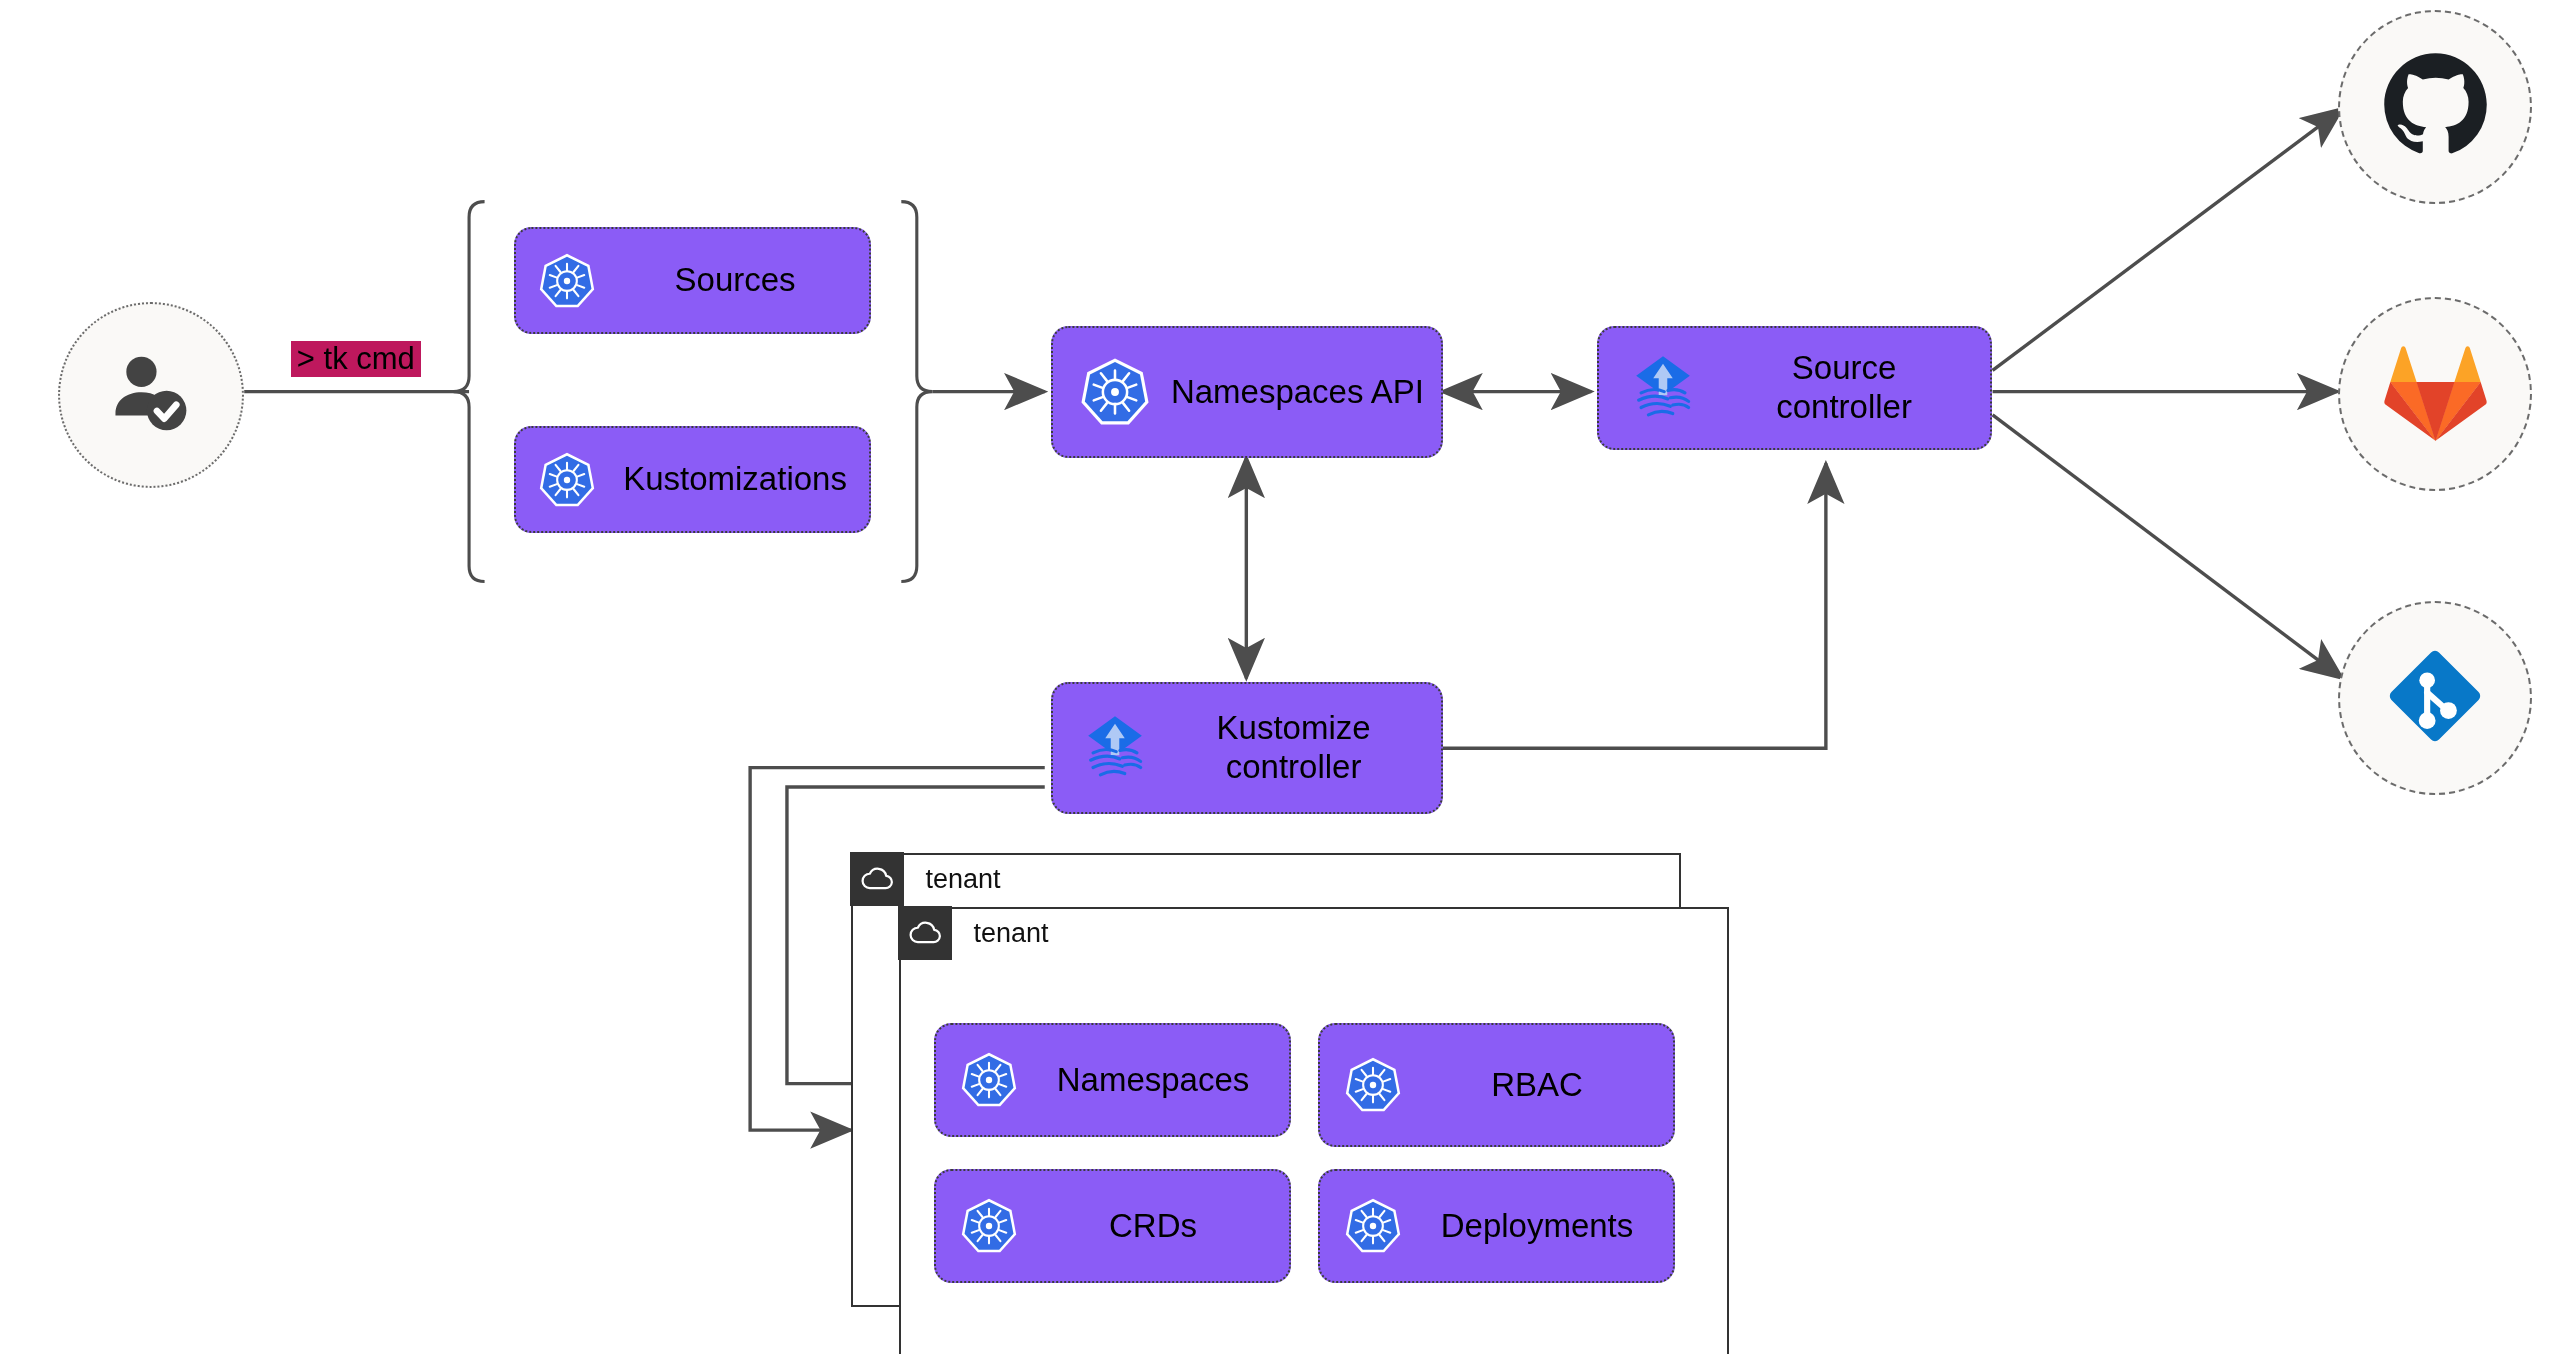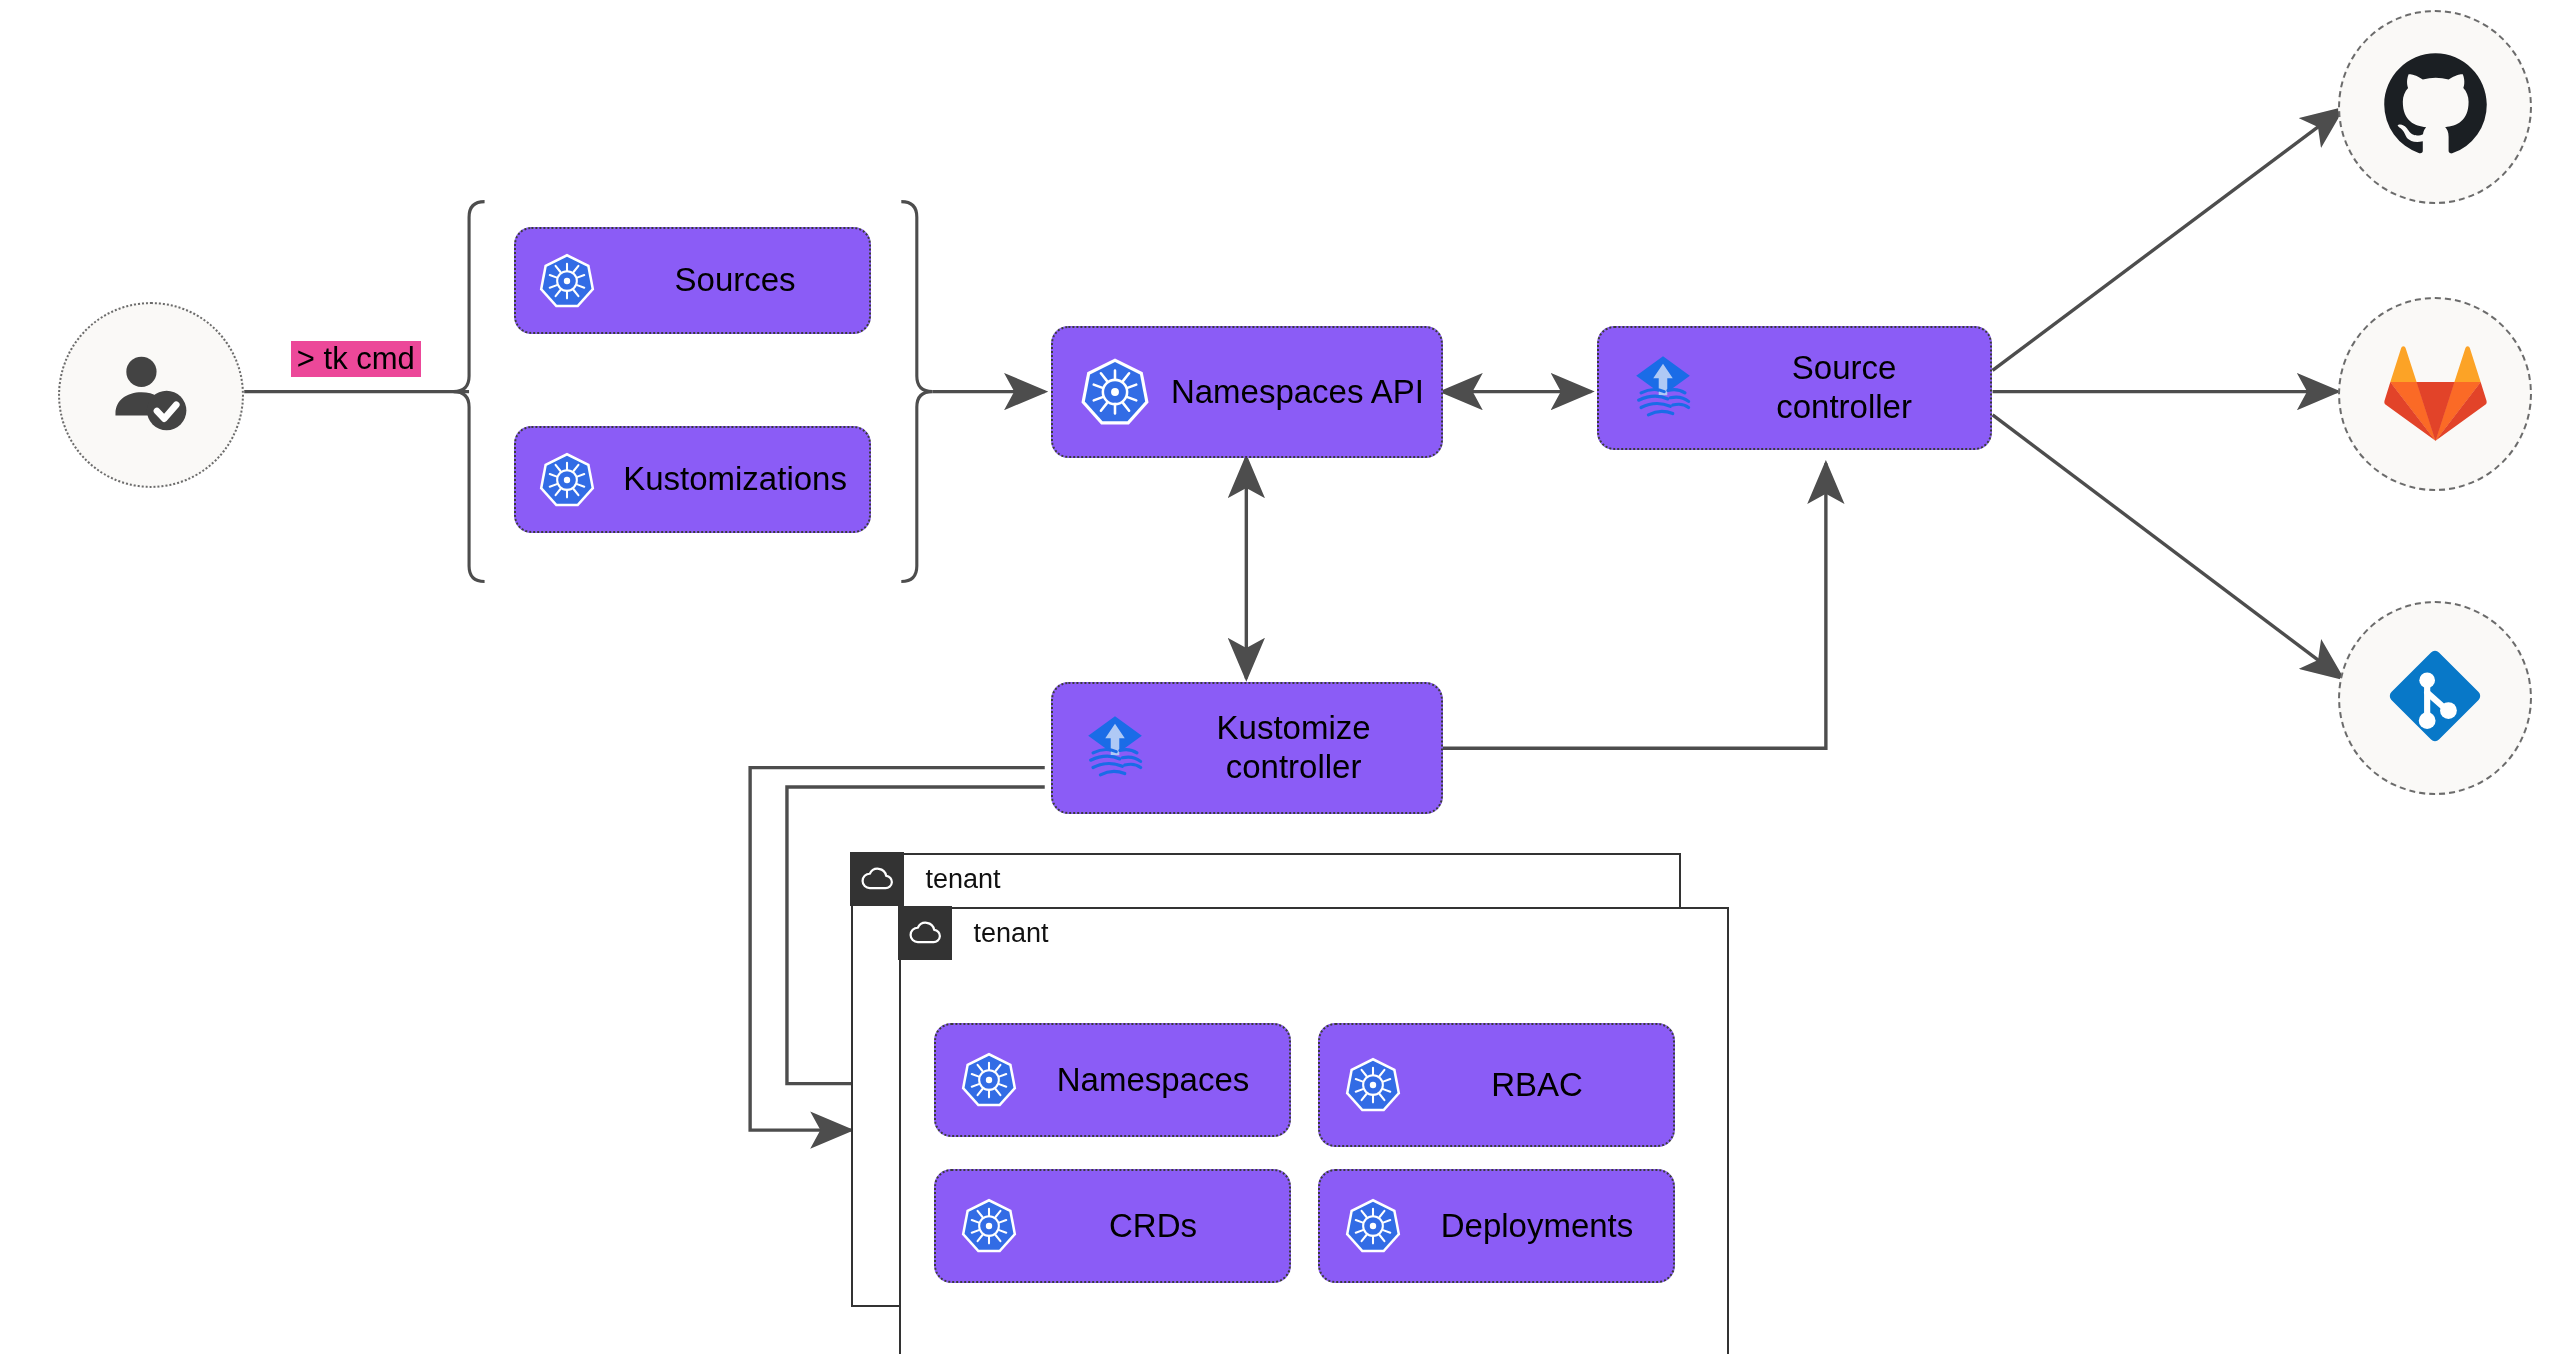--- a/index.html
+++ b/index.html
@@ -50,21 +50,21 @@
     width:54px;height:54px;background:#333333;
     display:flex;align-items:center;justify-content:center;
   }
   .tenant .tname{
     display:flex;align-items:center;
     padding-left:21.3px;font-size:27px;color:#111;
     height:54px;
   }
 
   .cmdlabel{
-    position:absolute;font-size:31px;color:#000;background:#ec4899;
+    position:absolute;font-size:31px;color:#000;background:#be185d;
     padding:0 5.8px;white-space:nowrap;
   }
 
   svg.layer{position:absolute;left:0;top:0;width:2576px;height:1355px;pointer-events:none;}
 </style>
 </head>
 <body>
 
 <div id="canvas">
 

